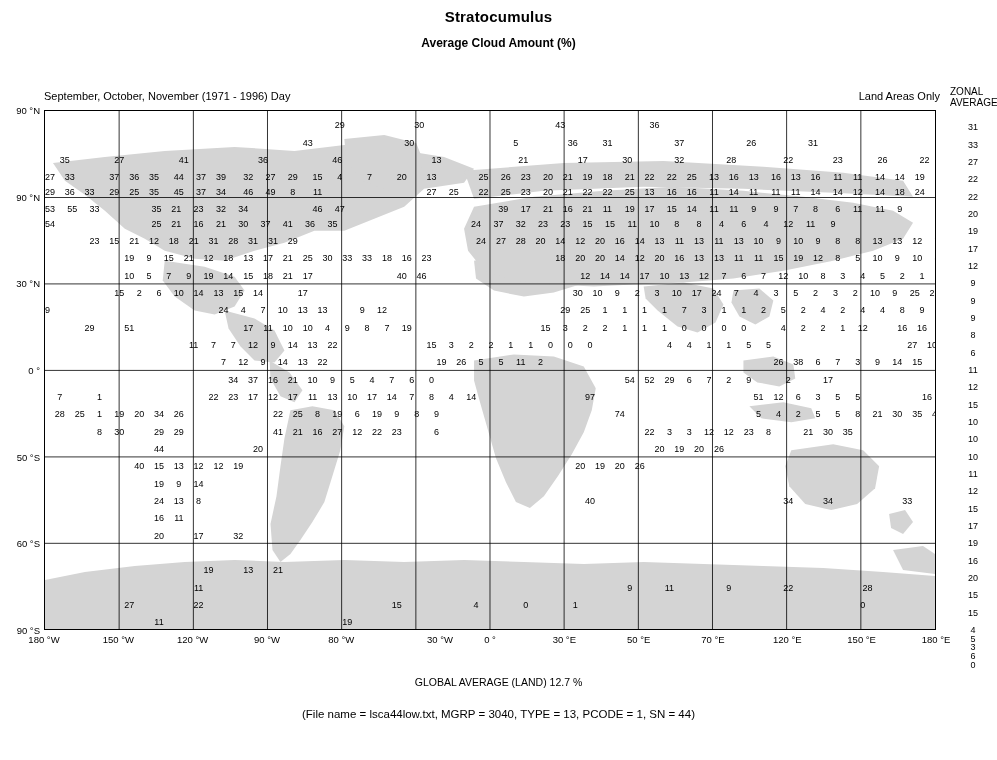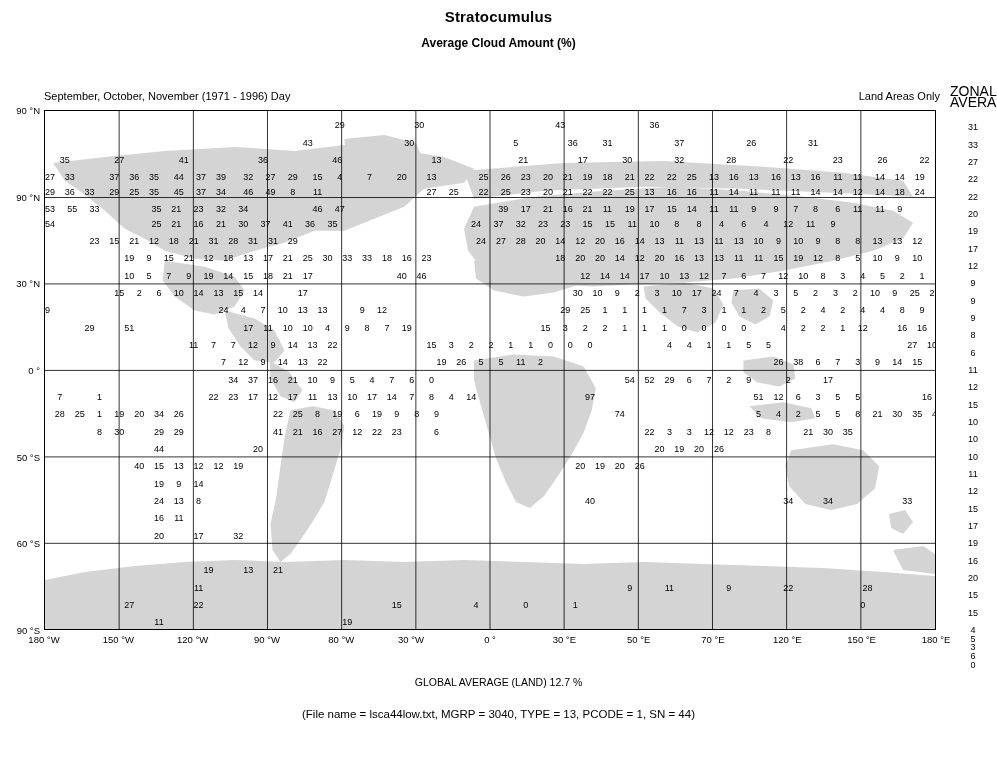--- a/index.html
+++ b/index.html
@@ -19,21 +19,21 @@
     position:absolute;left:0;right:0;top:36px;text-align:center;
     font-size:12px;font-weight:bold;
   }
   .period{
     position:absolute;left:44px;top:90px;font-size:11px;
   }
   .landonly{
     position:absolute;left:700px;width:240px;top:90px;font-size:11px;text-align:right;
   }
   .zonal-head{
-    position:absolute;left:950px;top:86px;width:46px;font-size:14px;text-align:right;line-height:11px;
+    position:absolute;left:950px;top:86px;width:46px;font-size:10px;text-align:left;line-height:11px;
   }
   
   #plot{
     position:absolute;
     left:44px;top:110px;width:892px;height:520px;
     border:1px solid #000;
     box-sizing:border-box;
     background:#ffffff;
     overflow:hidden;
   }
@@ -684,21 +684,21 @@
     <div class="ytick" style="left: 0px; top: 456.667px;">50 °S</div>
     <div class="ytick" style="left: 0px; top: 543.333px;">60 °S</div>
     <div class="ytick" style="left: 0px; top: 630px;">90 °S</div>
   </div>
 <div id="xticks">
     <div class="xtick" style="left: 44px;">180 °W</div>
     <div class="xtick" style="left: 118.333px;">150 °W</div>
     <div class="xtick" style="left: 192.667px;">120 °W</div>
     <div class="xtick" style="left: 267px;">90 °W</div>
     <div class="xtick" style="left: 341.333px;">80 °W</div>
-    <div class="xtick" style="left: 411px;">30 °W</div>
+    <div class="xtick" style="left: 440px;">30 °W</div>
     <div class="xtick" style="left: 490px;">0 °</div>
     <div class="xtick" style="left: 564.333px;">30 °E</div>
     <div class="xtick" style="left: 638.667px;">50 °E</div>
     <div class="xtick" style="left: 713px;">70 °E</div>
     <div class="xtick" style="left: 787.333px;">120 °E</div>
     <div class="xtick" style="left: 861.667px;">150 °E</div>
     <div class="xtick" style="left: 936px;">180 °E</div>
   </div>
 <div id="zonalcol">
     <div class="zonal" style="top: 127.333px;">31</div>

